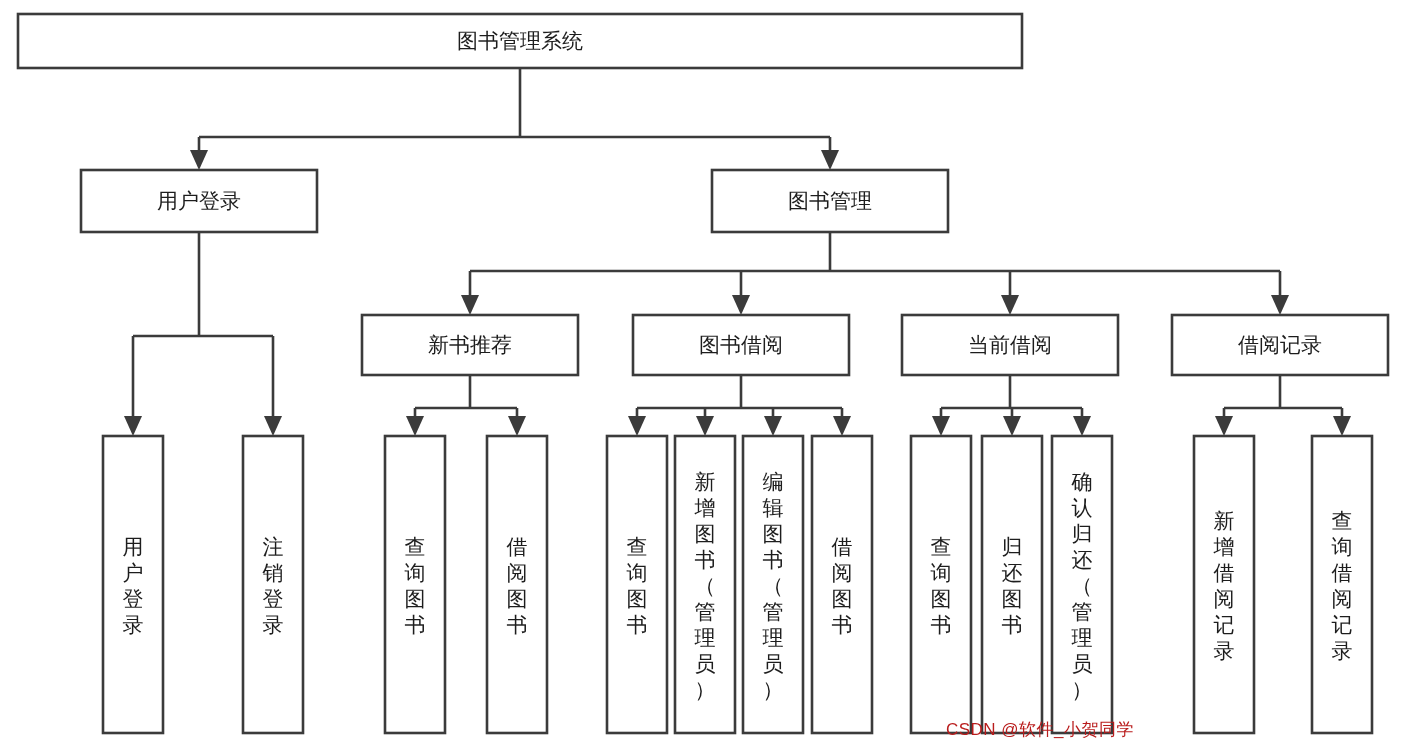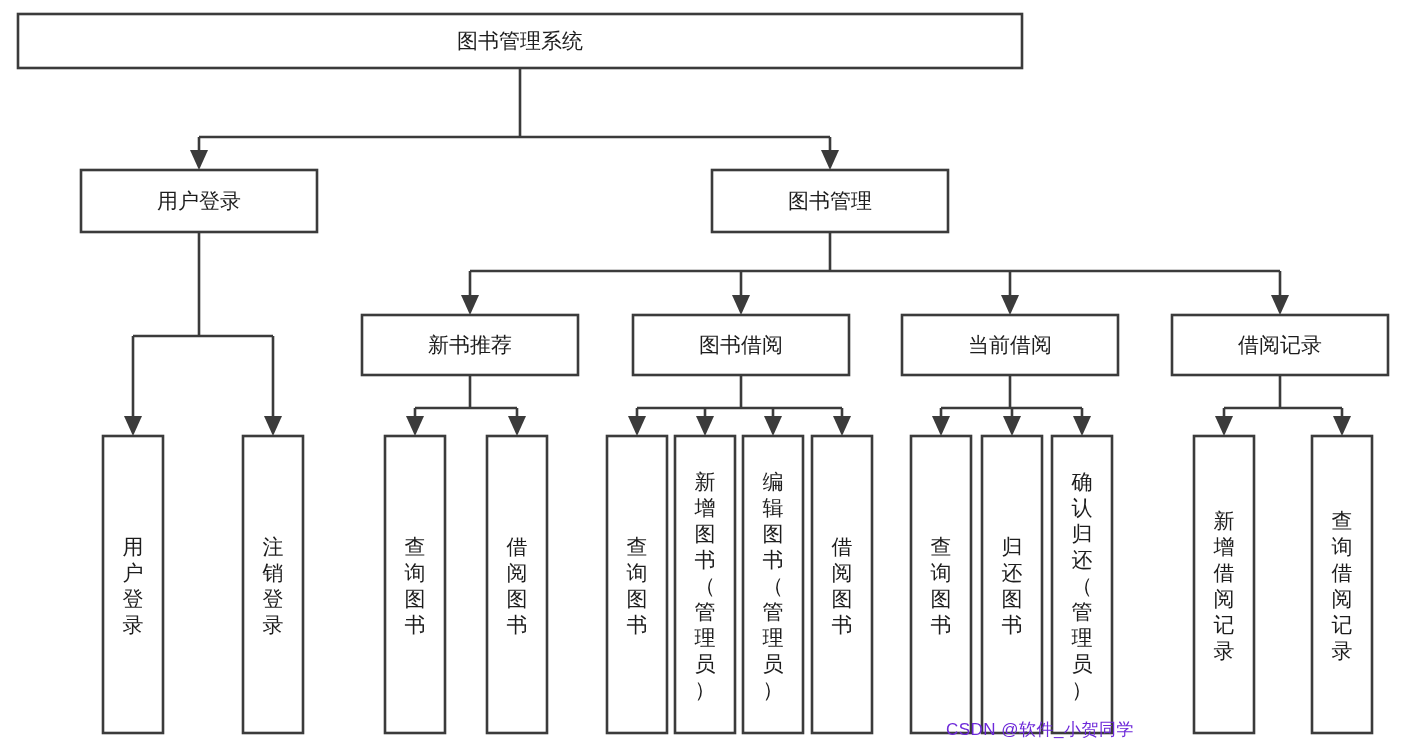--- a/index.html
+++ b/index.html
@@ -53,21 +53,21 @@
     font-size: 21px;
     fill: #1d1d1d;
     text-anchor: middle;
   }
   .watermark {
     position: absolute;
     right: 14px;
     bottom: 6px;
     font-family: "Liberation Sans", "DejaVu Sans", sans-serif;
     font-size: 17px;
-    color: #6d28d9;
+    color: #b91c1c;
     white-space: nowrap;
     letter-spacing: 0.5px;
     pointer-events: none;
   }
 </style>
 </head>
 <body>
 
 <div id="diagram-root">
   <svg id="tree-svg" viewBox="0 0 1405 747">

